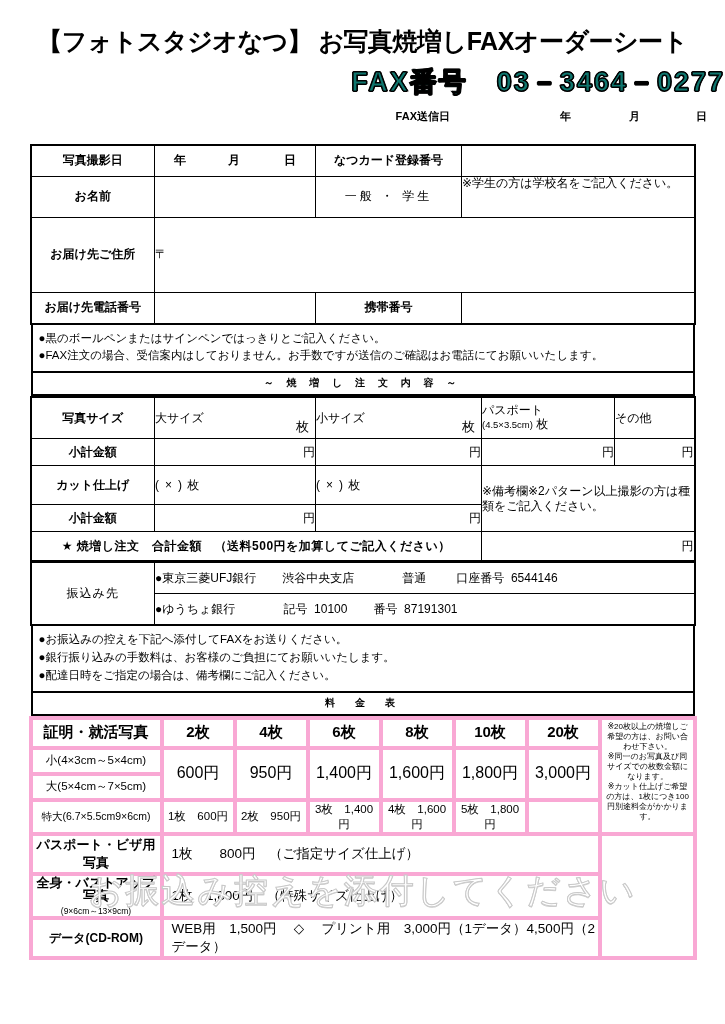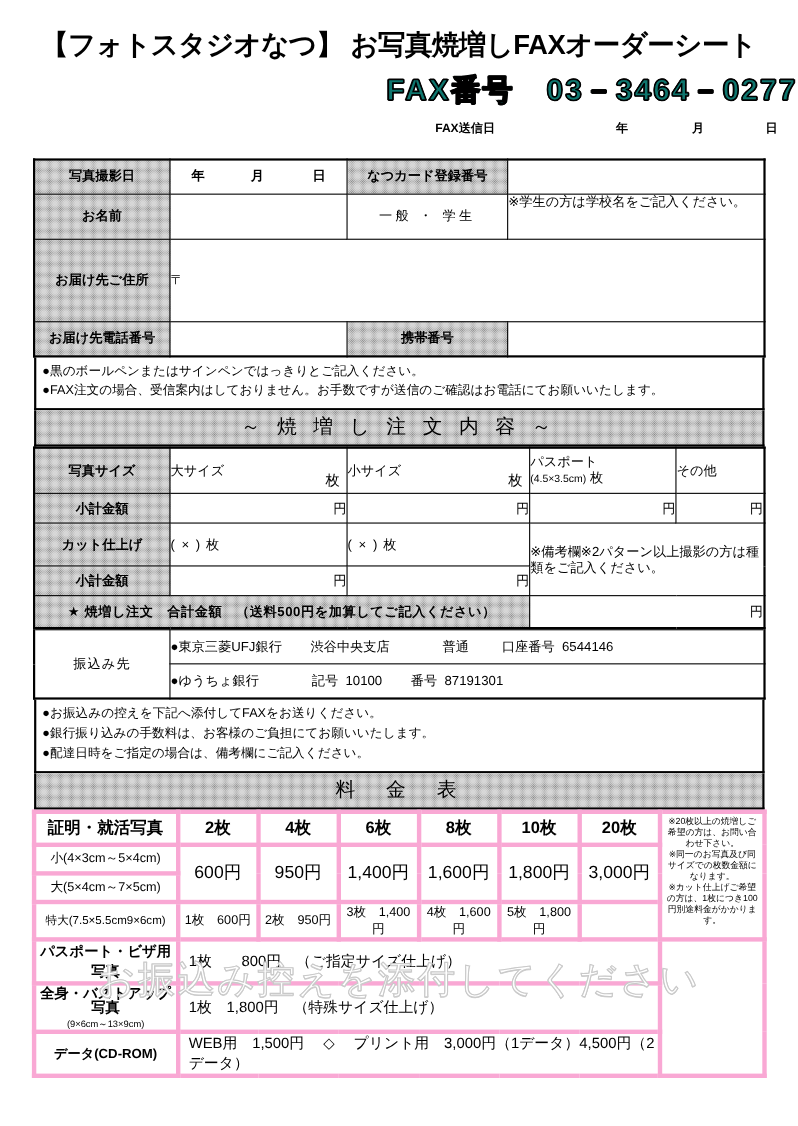--- a/index.html
+++ b/index.html
@@ -132,22 +132,22 @@
   .note-line.sub { font-size: 10px; line-height: 1.3; }
 
   
   .band {
     margin: 0 auto;
     width: 664px;
     box-sizing: border-box;
     border: 2px solid #000;
     border-top: 0;
     text-align: center;
-    font-size: 18px;
-    font-weight: normal;
+    font-size: 10px;
+    font-weight: bold;
     letter-spacing: 5px;
     padding: 3px 0 4px 0;
   }
 
   
   #order-table td { height: 26px; }
   .dashed-top { border-top: 1px dotted #000 !important; }
   .size-cell {
     font-size: 13px;
     padding-left: 8px;
@@ -453,21 +453,21 @@
       <td class="price-big" rowspan="2">950円</td>
       <td class="price-big" rowspan="2">1,400円</td>
       <td class="price-big" rowspan="2">1,600円</td>
       <td class="price-big" rowspan="2">1,800円</td>
       <td class="price-big" rowspan="2">3,000円</td>
     </tr>
     <tr>
       <td class="rowlabel-sm">大(5×4cm～7×5cm)</td>
     </tr>
     <tr>
-      <td class="rowlabel-sm" style="font-size:10.5px">特大(7.5×5.5cm9×6cm)</td>
+      <td class="rowlabel-sm" style="font-size:10.5px">特大(6.7×5.5cm9×6cm)</td>
       <td class="price-sm">1枚　600円</td>
       <td class="price-sm">2枚　950円</td>
       <td class="price-sm">3枚　1,400円</td>
       <td class="price-sm">4枚　1,600円</td>
       <td class="price-sm">5枚　1,800円</td>
       <td class="price-sm"></td>
     </tr>
     <tr>
       <td class="rowlabel" style="font-size:13px">パスポート・ビザ用写真</td>
       <td class="left-text" colspan="6">1枚　　800円　（ご指定サイズ仕上げ）</td>

